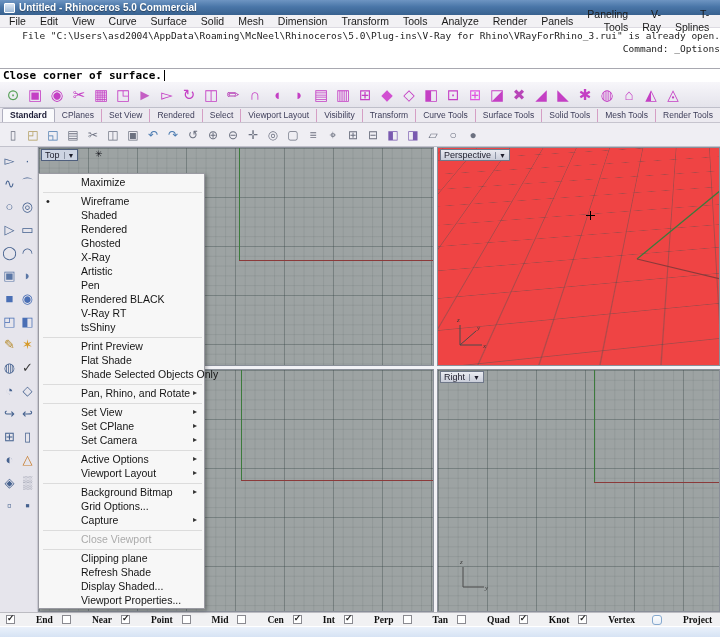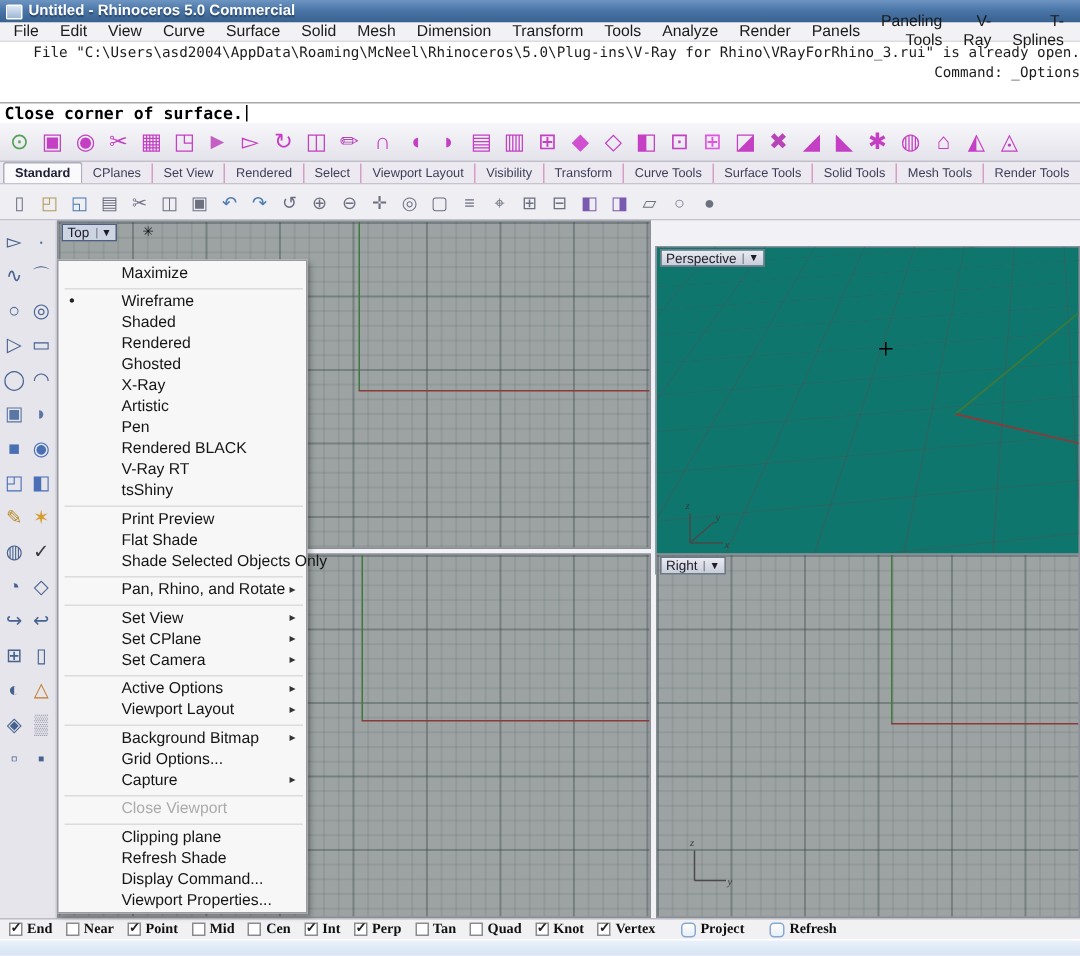--- a/index.html
+++ b/index.html
@@ -50,21 +50,21 @@
   .viewports { position:relative; flex:1; background:#f2f2f6; }
   .vp { position:absolute; overflow:hidden; border:1px solid #8a8f99; }
   .vp-ortho { background-color:#9da3a3;
     background-image:
       linear-gradient(to right, rgba(55,70,70,.30) 1px, transparent 1px),
       linear-gradient(to bottom, rgba(55,70,70,.30) 1px, transparent 1px),
       linear-gradient(to right, rgba(55,70,70,.11) 1px, transparent 1px),
       linear-gradient(to bottom, rgba(55,70,70,.11) 1px, transparent 1px);
     background-size:49px 49px,49px 49px,9.8px 9.8px,9.8px 9.8px; }
   .vp-top   { left:0;   top:0;    width:396px; height:219px; }
-  .vp-persp { left:399px; top:17px;  width:283px; height:219px; background:#0f766e; }
+  .vp-persp { left:399px; top:0;  width:283px; height:219px; background:#ef4444; }
   .vp-front { left:0;   top:222px; width:396px; height:243px; }
   .vp-right { left:399px; top:222px; width:283px; height:243px; }
 
   .plane { position:absolute; left:-320px; top:-240px; width:1100px; height:860px;
     background-image:
       linear-gradient(to right, rgba(70,80,80,.40) 1px, transparent 1px),
       linear-gradient(to bottom, rgba(70,80,80,.40) 1px, transparent 1px);
     background-size:46px 46px;
     transform:perspective(560px) rotateX(57deg) rotateZ(-9deg); transform-origin:62% 40%; }
 
@@ -92,21 +92,21 @@
   .ctx-row { position:relative; height:14px; display:flex; align-items:center; padding-left:42px; padding-right:6px; cursor:pointer; }
   .ctx-row .ctx-label { font-size:10.5px; color:#151515; white-space:nowrap; }
   .ctx-row.disabled .ctx-label { color:#ababab; }
   .ctx-row.checked::before { content:"•"; position:absolute; left:7px; top:0; line-height:14px; font-size:11px; color:#222; }
   .ctx-row.has-sub::after { content:"▸"; position:absolute; right:7px; top:0; line-height:14px; font-size:8px; color:#333; }
   .ctx-row.separator { height:5px; padding:0 2px 0 4px; cursor:default; }
   .ctx-row.separator::after { content:""; display:block; width:100%; height:1px; background:#dcdcdc; margin-top:2px; }
 
   
   .statusbar { height:14px; background:#f1f1f3; border-top:1px solid #bcbcc2; display:flex; align-items:center; gap:9px; padding-left:6px; }
-  .osnap { display:flex; align-items:center; gap:3px; cursor:pointer; }
+  .osnap { display:flex; align-items:center; gap:21px; cursor:pointer; }
   .osnap .cb { position:relative; width:9px; height:9px; background:#fff; border:1px solid #8a8a90; }
   .osnap.checked .cb::after { content:"✓"; position:absolute; left:0px; top:-3px; font-size:9px; font-weight:bold; color:#222; }
   .osnap.aero { margin-left:8px; }
   .osnap.aero .cb { border-radius:3px; border-color:#86a9cf; background:linear-gradient(#fdfdfd,#e9eff8); width:10px; height:10px; }
   .osnap .osnap-label { font-family:"Liberation Serif", serif; font-weight:bold; font-size:9.5px; color:#101010; white-space:nowrap; }
 
   .bottomstrip { height:11px; background:linear-gradient(#eaf1fb,#d6e3f4); border-top:1px solid #fff; }
 </style>
 </head>
 <body>
@@ -574,21 +574,21 @@
 
           <div class="ctx-row">
             <span class="ctx-label">Clipping plane</span>
           </div>
 
           <div class="ctx-row">
             <span class="ctx-label">Refresh Shade</span>
           </div>
 
           <div class="ctx-row">
-            <span class="ctx-label">Display Command...</span>
+            <span class="ctx-label">Display Shaded...</span>
           </div>
 
           <div class="ctx-row">
             <span class="ctx-label">Viewport Properties...</span>
           </div>
         </div>
 
     </div>
   </div>
 

